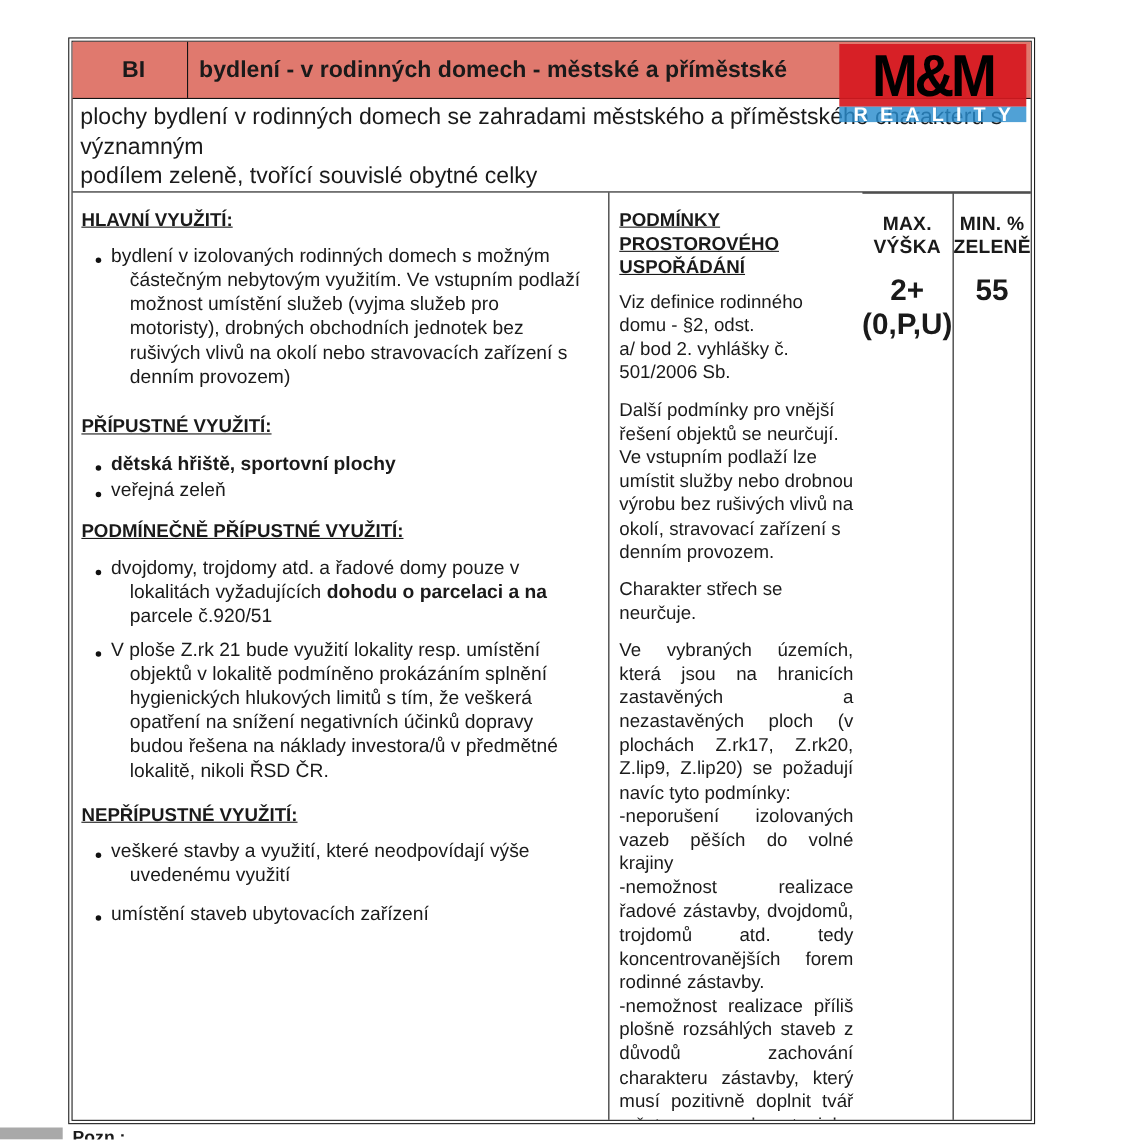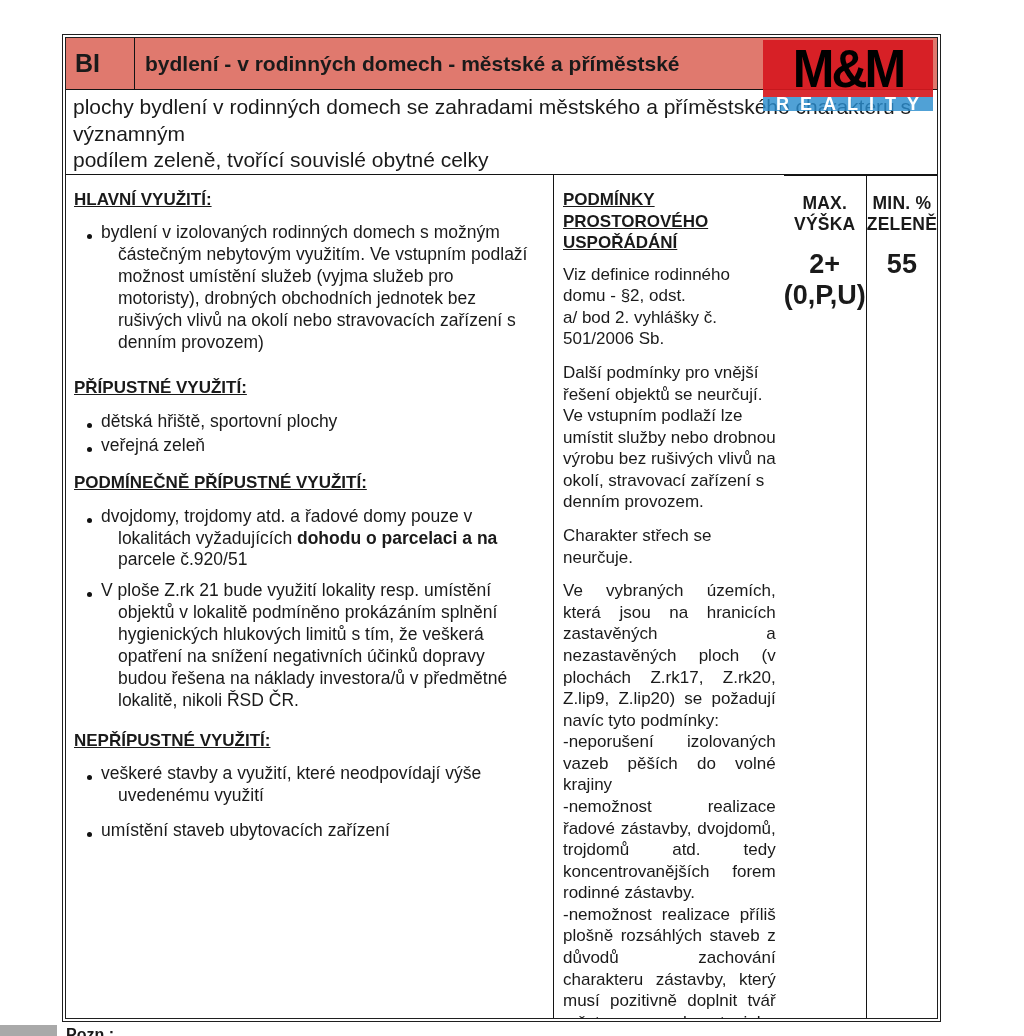--- a/index.html
+++ b/index.html
@@ -31,21 +31,21 @@
     flex: 0 0 52px;
     display: flex;
     background: #e0796e;
     border-bottom: 1.5px solid #141414;
   }
   .code-cell {
     flex: 0 0 69px;
     border-right: 1.5px solid #141414;
     display: flex; align-items: center;
     padding-left: 9px;
-    font-weight: bold; font-size: 25px;
+    font-weight: bold; font-size: 21px; margin-left: 36px;
   }
   .title-cell {
     flex: 1;
     display: flex; align-items: center;
     padding-left: 10px;
     font-weight: bold; font-size: 21px;
   }
 
   
   .desc-row {
@@ -171,21 +171,21 @@
       <div>podílem zeleně, tvořící souvislé obytné celky</div>
     </div>
 
     <div class="main-row">
 
       <div class="left-col">
         <div class="section-heading">HLAVNÍ VYUŽITÍ:</div>
         <div class="bullet">bydlení v izolovaných rodinných domech s možným částečným nebytovým využitím. Ve vstupním podlaží možnost umístění služeb (vyjma služeb pro motoristy), drobných obchodních jednotek bez rušivých vlivů na okolí nebo stravovacích zařízení s denním provozem)</div>
 
         <div class="section-heading" style="margin-top:24px;">PŘÍPUSTNÉ VYUŽITÍ:</div>
-        <div class="bullet" style="margin-bottom:2px;">dětská hřiště, sportovní plochy</div>
+        <div class="bullet" style="margin-bottom:2px;font-weight:bold;">dětská hřiště, sportovní plochy</div>
         <div class="bullet">veřejná zeleň</div>
 
         <div class="section-heading" style="margin-top:16px;">PODMÍNEČNĚ PŘÍPUSTNÉ VYUŽITÍ:</div>
         <div class="bullet"><span>dvojdomy, trojdomy atd. a řadové domy pouze v lokalitách vyžadujících </span><b>dohodu o parcelaci a na</b><span> parcele č.920/51</span></div>
         <div class="bullet">V ploše Z.rk 21 bude využití lokality resp. umístění objektů v lokalitě podmíněno prokázáním splnění hygienických hlukových limitů s tím, že veškerá opatření na snížení negativních účinků dopravy budou řešena na náklady investora/ů v předmětné lokalitě, nikoli ŘSD ČR.</div>
 
         <div class="section-heading mt-lg">NEPŘÍPUSTNÉ VYUŽITÍ:</div>
         <div class="bullet">veškeré stavby a využití, které neodpovídají výše uvedenému využití</div>
         <div class="bullet" style="margin-top:13px;">umístění staveb ubytovacích zařízení</div>
       </div>

